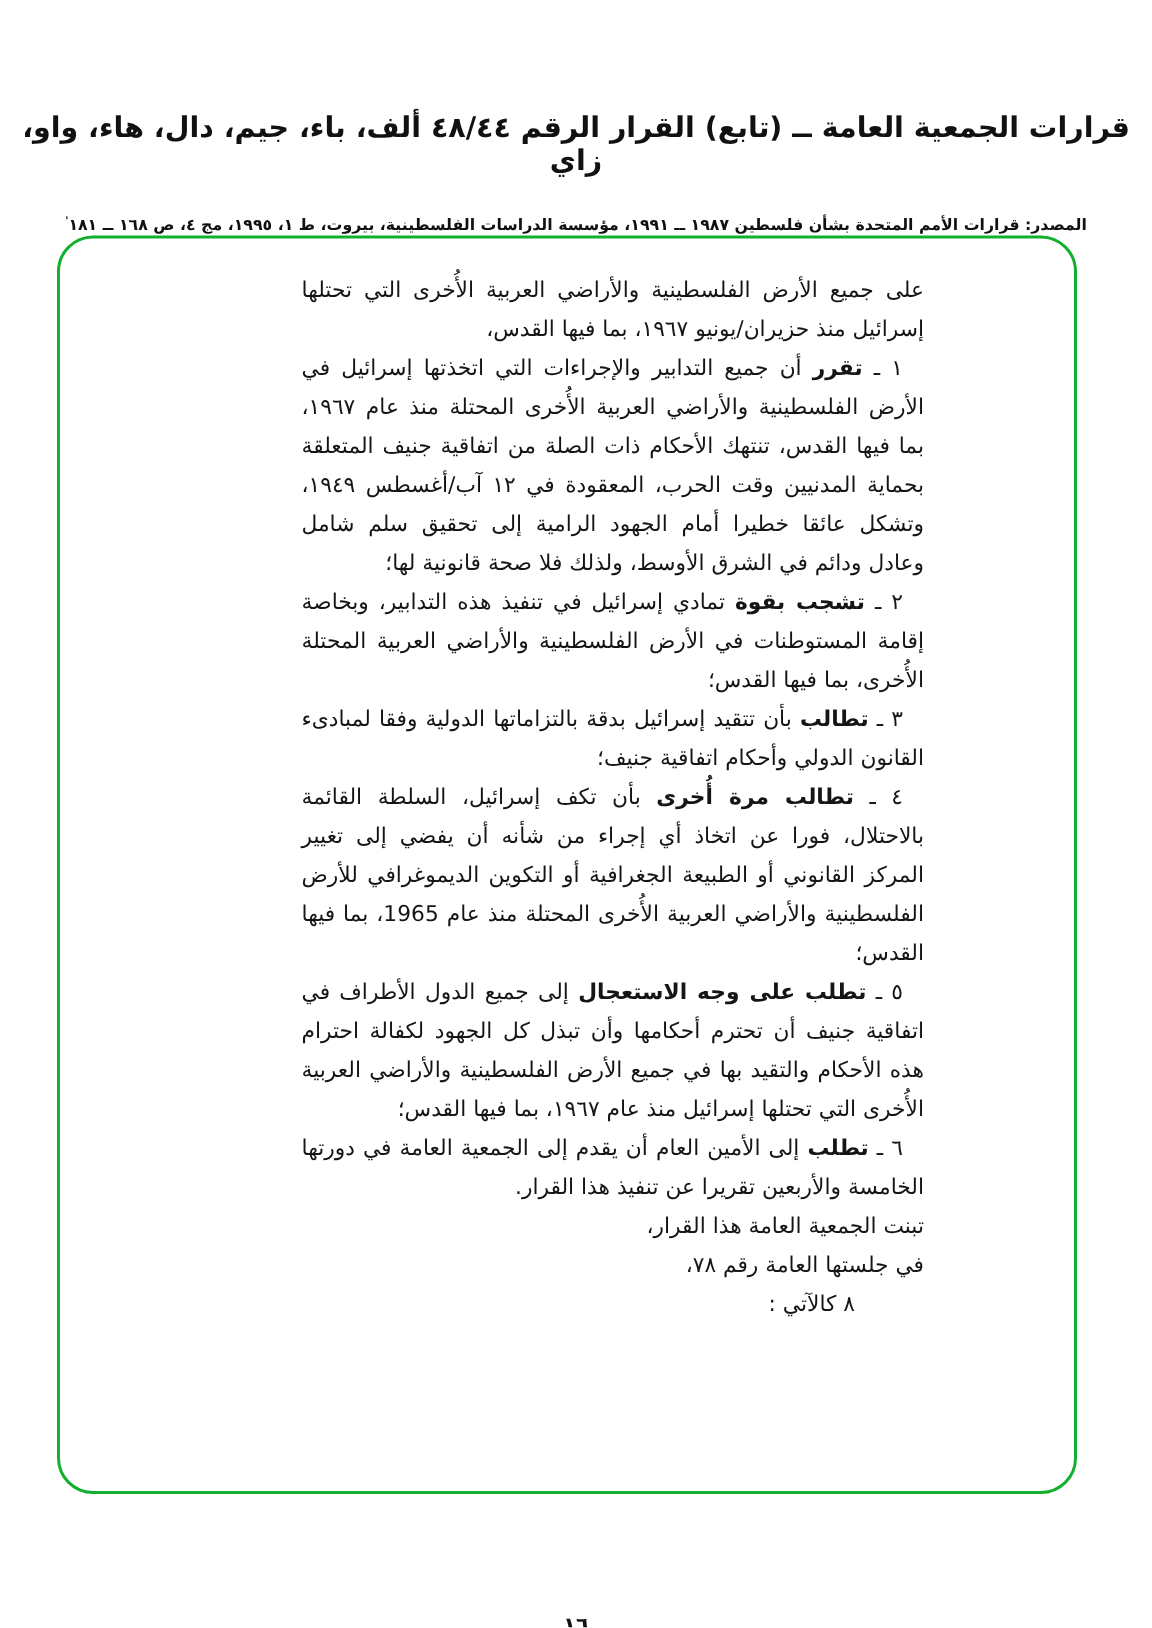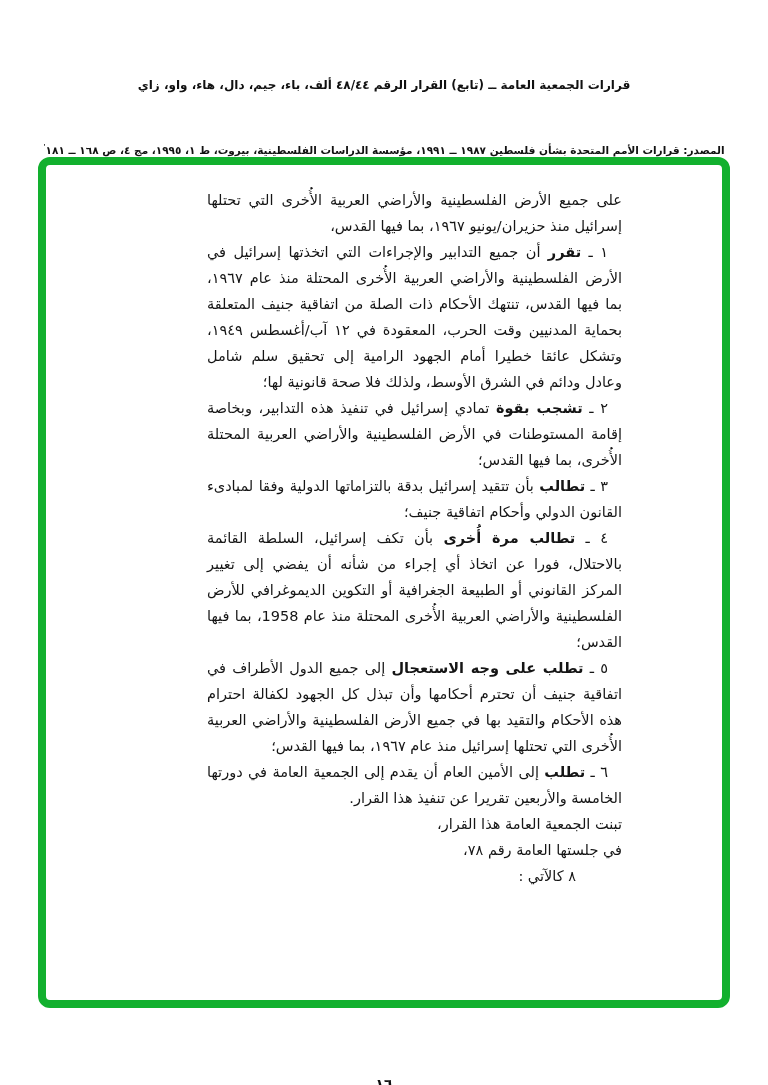--- a/index.html
+++ b/index.html
@@ -17,21 +17,21 @@
     overflow: hidden;
   }
   .header-title {
     position: absolute;
     top: 74px;
     left: 0;
     right: 0;
     direction: rtl;
     text-align: center;
     font-weight: bold;
-    font-size: 12px;
+    font-size: 19px;
     line-height: 22px;
     color: #111111;
   }
   .source-line {
     position: absolute;
     top: 100px;
     left: 0;
     right: 0;
     direction: rtl;
     text-align: center;
@@ -44,22 +44,22 @@
   .footnote-mark {
     font-size: 7px;
     vertical-align: super;
   }
   .annotation-box {
     position: absolute;
     left: 38px;
     top: 157px;
     width: 676px;   
     height: 835px;  
-    border: 8px solid #15803d;
-    border-radius: 12px;
+    border: 2px solid #15803d;
+    border-radius: 24px;
     overflow: hidden;
     background: transparent;
   }
   .text-col {
     direction: rtl;
     margin: 22px 100px 0 161px; 
     font-size: 14.5px;
     line-height: 26px;
   }
   .para {
@@ -113,21 +113,21 @@
     <div class="text-col">
 
       <div class="para">
         <span>على جميع الأرض الفلسطينية والأراضي العربية الأُخرى التي تحتلها إسرائيل منذ حزيران/يونيو ١٩٦٧، بما فيها القدس،</span>
       </div>
 
       <div>
           <div class="para numbered"><span>١ ـ</span> <span class="lead">تقرر</span> <span>أن جميع التدابير والإجراءات التي اتخذتها إسرائيل في الأرض الفلسطينية والأراضي العربية الأُخرى المحتلة منذ عام ١٩٦٧، بما فيها القدس، تنتهك الأحكام ذات الصلة من اتفاقية جنيف المتعلقة بحماية المدنيين وقت الحرب، المعقودة في ١٢ آب/أغسطس ١٩٤٩، وتشكل عائقا خطيرا أمام الجهود الرامية إلى تحقيق سلم شامل وعادل ودائم في الشرق الأوسط، ولذلك فلا صحة قانونية لها؛</span></div>
           <div class="para numbered"><span>٢ ـ</span> <span class="lead">تشجب بقوة</span> <span>تمادي إسرائيل في تنفيذ هذه التدابير، وبخاصة إقامة المستوطنات في الأرض الفلسطينية والأراضي العربية المحتلة الأُخرى، بما فيها القدس؛</span></div>
           <div class="para numbered"><span>٣ ـ</span> <span class="lead">تطالب</span> <span>بأن تتقيد إسرائيل بدقة بالتزاماتها الدولية وفقا لمبادىء القانون الدولي وأحكام اتفاقية جنيف؛</span></div>
-          <div class="para numbered"><span>٤ ـ</span> <span class="lead">تطالب مرة أُخرى</span> <span>بأن تكف إسرائيل، السلطة القائمة بالاحتلال، فورا عن اتخاذ أي إجراء من شأنه أن يفضي إلى تغيير المركز القانوني أو الطبيعة الجغرافية أو التكوين الديموغرافي للأرض الفلسطينية والأراضي العربية الأُخرى المحتلة منذ عام 1958، بما فيها القدس؛</span></div>
+          <div class="para numbered"><span>٤ ـ</span> <span class="lead">تطالب مرة أُخرى</span> <span>بأن تكف إسرائيل، السلطة القائمة بالاحتلال، فورا عن اتخاذ أي إجراء من شأنه أن يفضي إلى تغيير المركز القانوني أو الطبيعة الجغرافية أو التكوين الديموغرافي للأرض الفلسطينية والأراضي العربية الأُخرى المحتلة منذ عام 1965، بما فيها القدس؛</span></div>
           <div class="para numbered"><span>٥ ـ</span> <span class="lead">تطلب على وجه الاستعجال</span> <span>إلى جميع الدول الأطراف في اتفاقية جنيف أن تحترم أحكامها وأن تبذل كل الجهود لكفالة احترام هذه الأحكام والتقيد بها في جميع الأرض الفلسطينية والأراضي العربية الأُخرى التي تحتلها إسرائيل منذ عام ١٩٦٧، بما فيها القدس؛</span></div>
           <div class="para numbered"><span>٦ ـ</span> <span class="lead">تطلب</span> <span>إلى الأمين العام أن يقدم إلى الجمعية العامة في دورتها الخامسة والأربعين تقريرا عن تنفيذ هذا القرار.</span></div>
         </div>
 
       <div class="vote-record">
           <div class="vote-line">تبنت الجمعية العامة هذا القرار،</div>
           <div class="vote-line">في جلستها العامة رقم ٧٨،</div>
           <div class="vote-line">٨ كالآتي :</div>
         </div>
 

